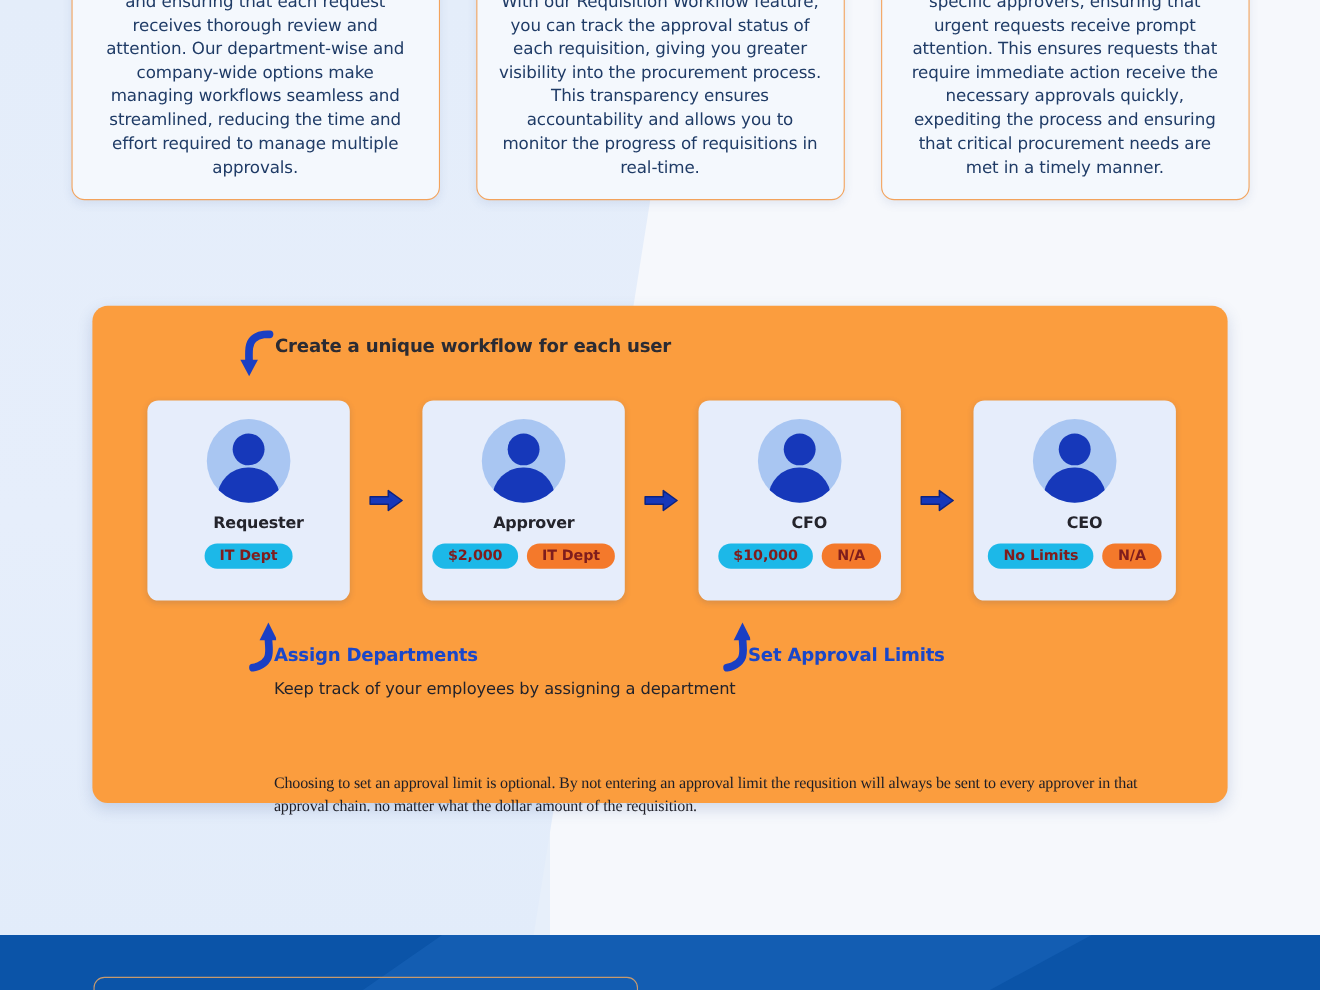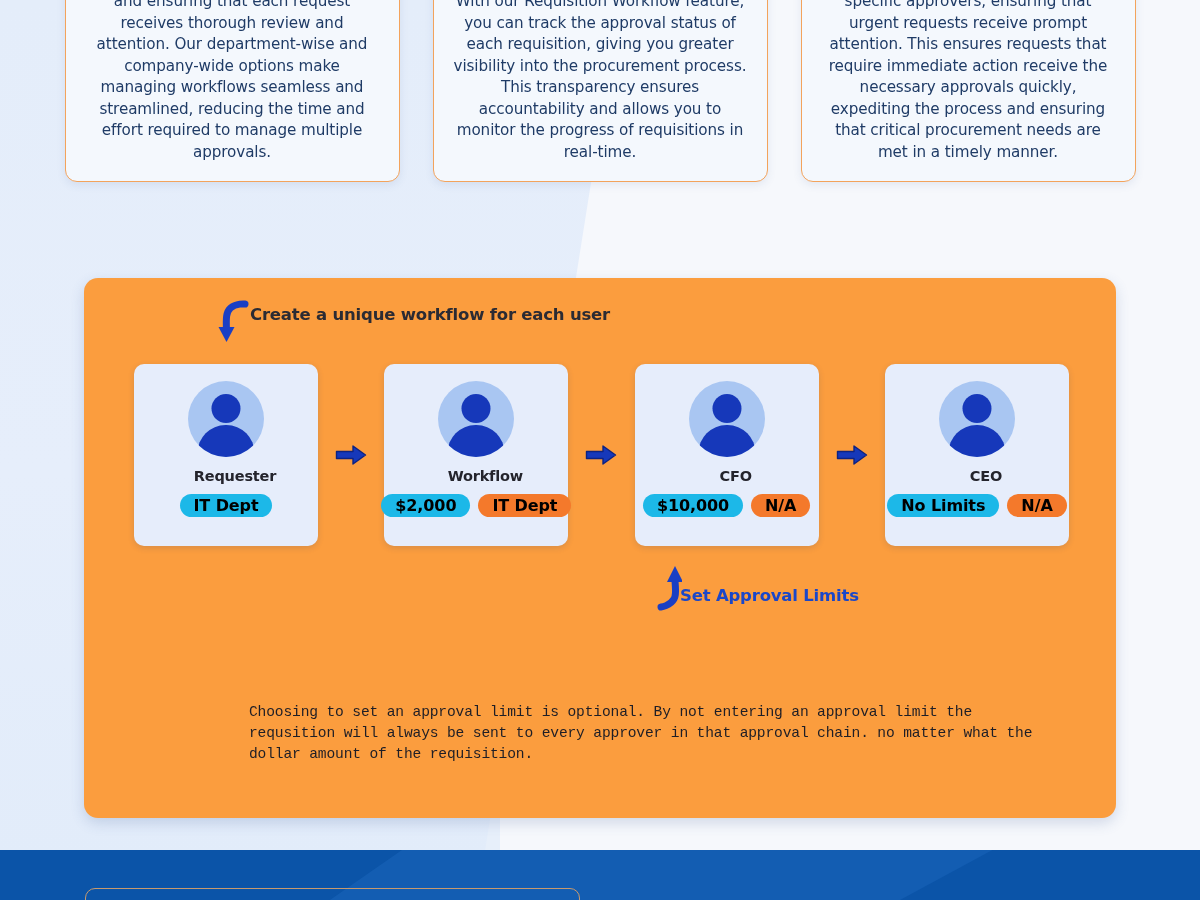--- a/index.html
+++ b/index.html
@@ -96,21 +96,21 @@
     line-height: 21.5px;
     text-align: center;
     font-family: "DejaVu Sans", sans-serif;
     letter-spacing: -.1px;
   }
 
   
   .orange-panel {
     position: absolute;
     left: 84px; top: 278px;
-    width: 1032px; height: 540px;
+    width: 1032px; height: 452px;
     background: #fb9d3e;
     border-radius: 14px;
     box-shadow: 0 5px 14px rgba(60,90,150,.20);
     z-index: 2;
   }
 
   .panel-heading {
     position: absolute;
     left: 166px; top: 27px;
     display: flex;
@@ -195,22 +195,22 @@
     justify-content: center;
     align-items: center;
   }
   .badge {
     height: 23px;
     padding: 0 14px;
     border-radius: 12px;
     display: flex;
     align-items: center;
     justify-content: center;
-    color: #000000;
-    font-size: 16px;
+    color: #7f1d1d;
+    font-size: 13px;
     font-weight: bold;
     font-family: "DejaVu Sans", sans-serif;
     white-space: nowrap;
     letter-spacing: -.1px;
   }
   .badge.cyan   { background: #1cb8e8; }
   .badge.orange { background: #f4792b; }
 
   .flow-arrow {
     flex: 1 1 auto;
@@ -250,21 +250,21 @@
     letter-spacing: -.1px;
   }
 
   .panel-footnote {
     position: absolute;
     left: 165px; top: 424px;
     width: 810px;
     font-size: 14.6px;
     line-height: 21px;
     color: #1e1e26;
-    font-family: Liberation Mono, monospace;
+    font-family: Liberation Serif, serif;
     letter-spacing: -.15px;
   }
 </style>
 </head>
 <body>
 
 <div class="bg-layer">
   <div class="bg-diag-left2"></div>
   <div class="bg-diag-left"></div>
   <div class="bg-bottom-blue"></div>
@@ -316,21 +316,21 @@
       <svg width="32" height="22" viewBox="0 0 32 22">
         <path d="M1.5 7.5 H18 V2 L30.5 11 L18 20 V14.5 H1.5 Z" fill="#1638ba" stroke="#0e2380" stroke-width="1.4" stroke-linejoin="round"></path>
       </svg>
     </div>
 
     <div class="person-card">
       <div class="avatar">
         <div class="head"></div>
           <div class="body"></div>
       </div>
-      <div class="person-name">Workflow</div>
+      <div class="person-name">Approver</div>
       <div class="badges">
         <span class="badge cyan">$2,000</span>
         <span class="badge orange">IT Dept</span>
       </div>
     </div>
 
     <div class="flow-arrow">
       <svg width="32" height="22" viewBox="0 0 32 22">
         <path d="M1.5 7.5 H18 V2 L30.5 11 L18 20 V14.5 H1.5 Z" fill="#1638ba" stroke="#0e2380" stroke-width="1.4" stroke-linejoin="round"></path>
       </svg>
@@ -361,20 +361,28 @@
       </div>
       <div class="person-name">CEO</div>
       <div class="badges">
         <span class="badge cyan">No Limits</span>
         <span class="badge orange">N/A</span>
       </div>
     </div>
 
   </div>
 
+  <div class="annot annot-a">
+    <svg class="arrow-up" viewBox="0 0 32 46">
+      <path d="M11 42 C11 42 20 41 24 34 C27 29 25 22 25 14" fill="none" stroke="#1a3fc4" stroke-width="7" stroke-linecap="round"></path>
+      <path d="M25 1 L33 17 L17 17 Z" fill="#1a3fc4"></path>
+    </svg>
+    <div class="atitle">Assign Departments</div>
+    <div class="abody">Keep track of your employees by assigning a department</div>
+  </div>
 
   <div class="annot annot-b">
     <svg class="arrow-up" viewBox="0 0 32 46">
       <path d="M11 42 C11 42 20 41 24 34 C27 29 25 22 25 14" fill="none" stroke="#1a3fc4" stroke-width="7" stroke-linecap="round"></path>
       <path d="M25 1 L33 17 L17 17 Z" fill="#1a3fc4"></path>
     </svg>
     <div class="atitle">Set Approval Limits</div>
   </div>
 
   <div class="panel-footnote">Choosing to set an approval limit is optional. By not entering an approval limit the requsition will always be sent to every approver in that approval chain. no matter what the dollar amount of the requisition.</div>

